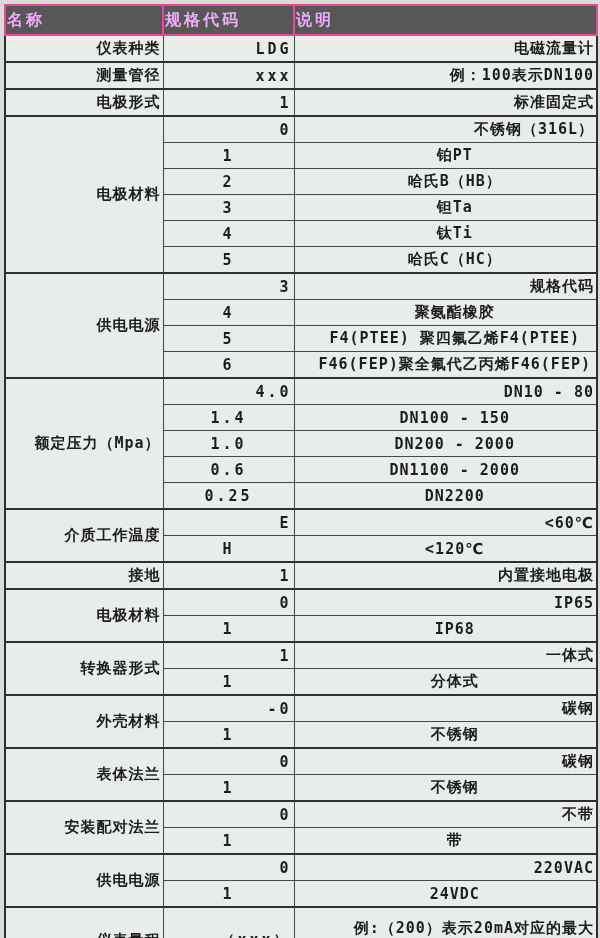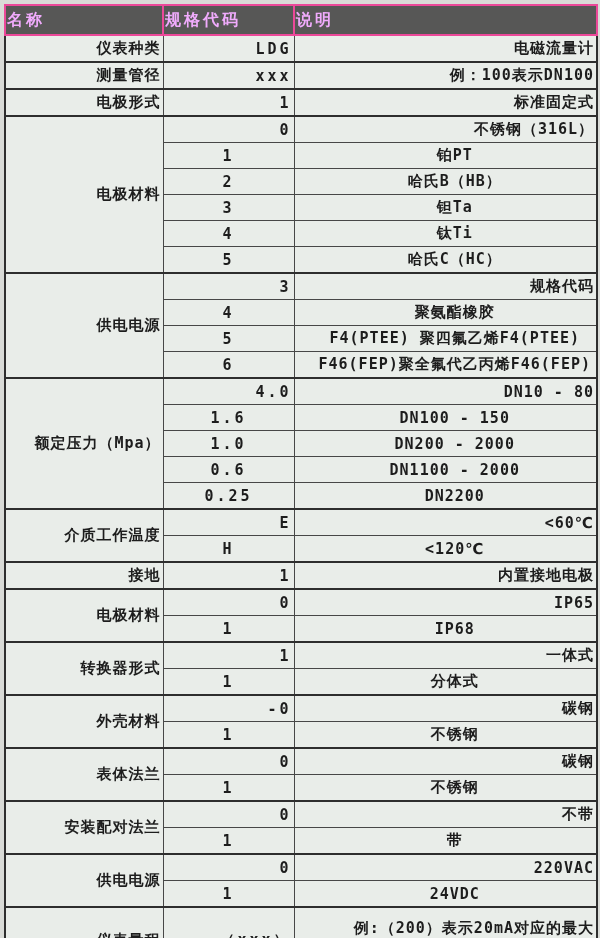--- a/index.html
+++ b/index.html
@@ -137,21 +137,21 @@
       <td class="code">6</td>
       <td class="desc">F46(FEP)聚全氟代乙丙烯F46(FEP)</td>
     </tr>
 
     <tr class="gs">
       <td class="name" rowspan="5">额定压力（Mpa）</td>
       <td class="code">4.0</td>
       <td class="desc">DN10 - 80</td>
     </tr>
     <tr>
-      <td class="code">1.6</td>
+      <td class="code">1.4</td>
       <td class="desc">DN100 - 150</td>
     </tr>
     <tr>
       <td class="code">1.0</td>
       <td class="desc">DN200 - 2000</td>
     </tr>
     <tr>
       <td class="code">0.6</td>
       <td class="desc">DN1100 - 2000</td>
     </tr>

